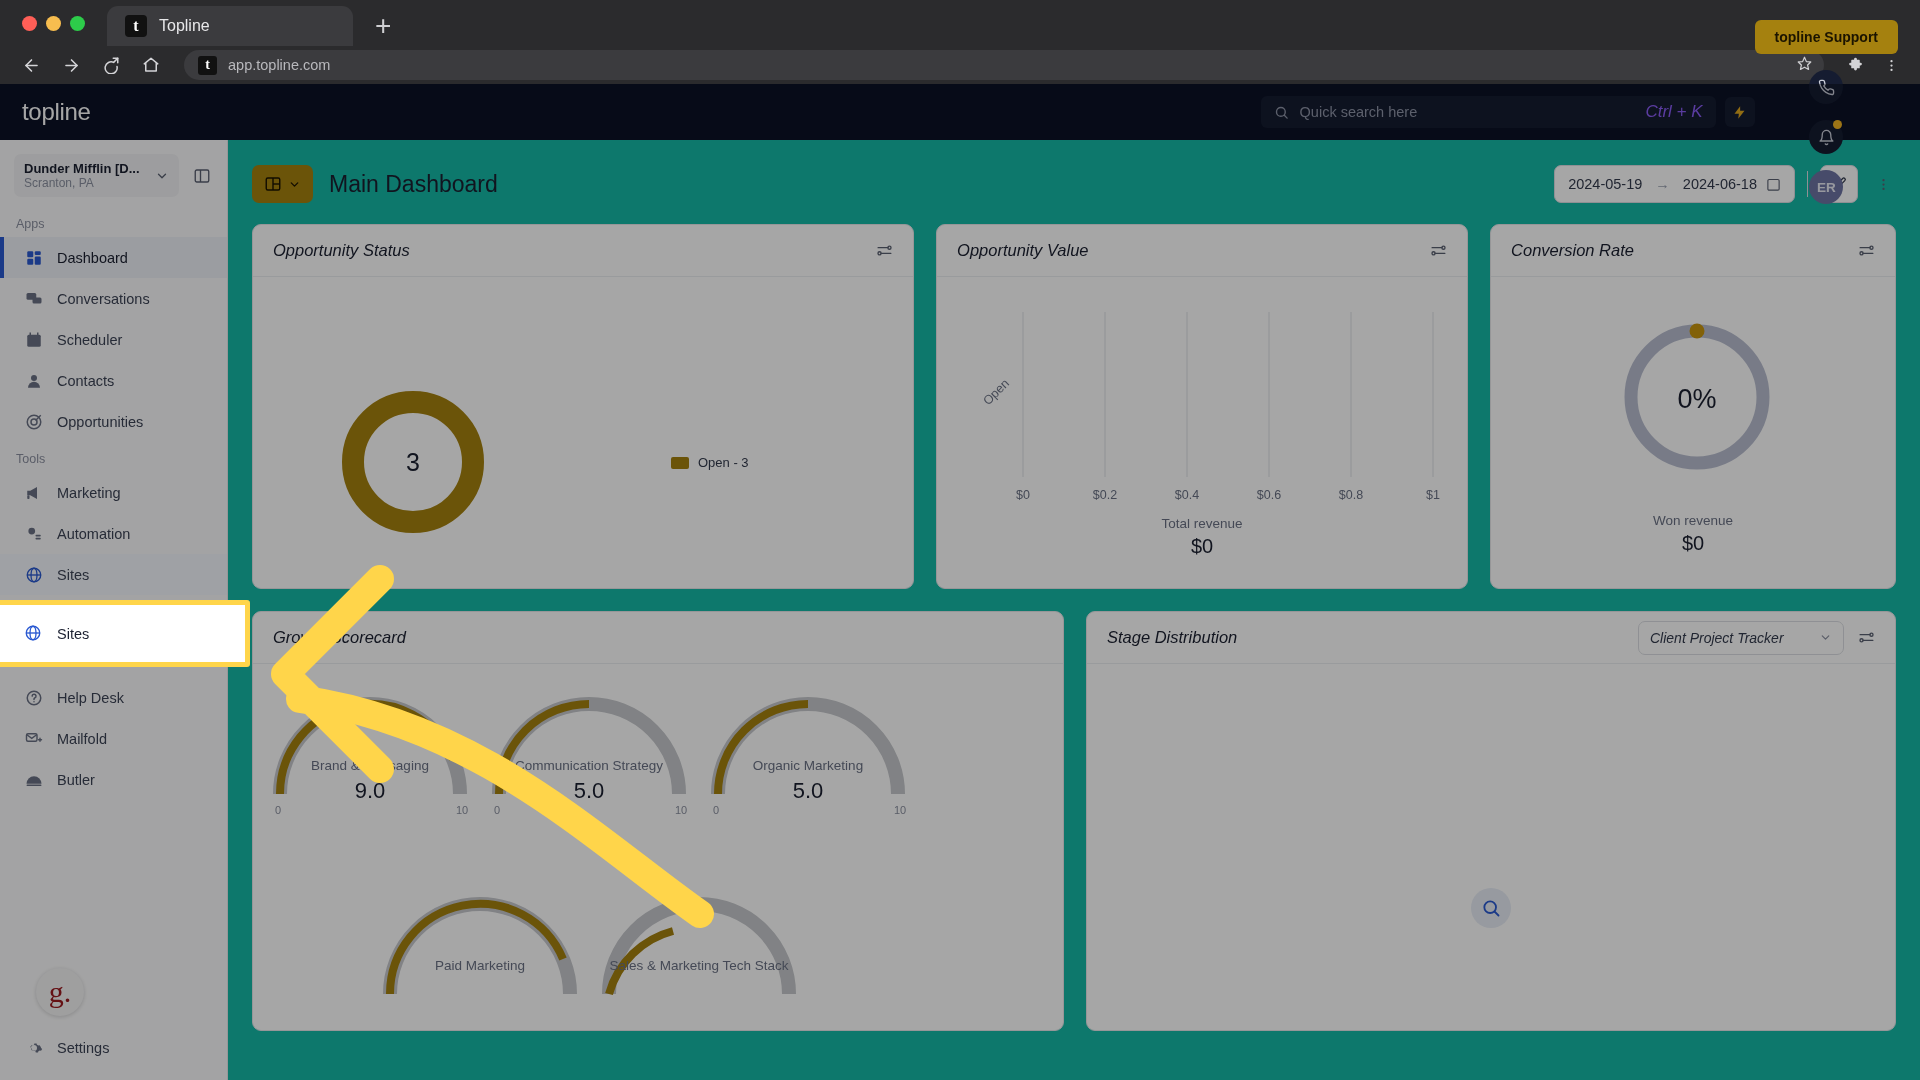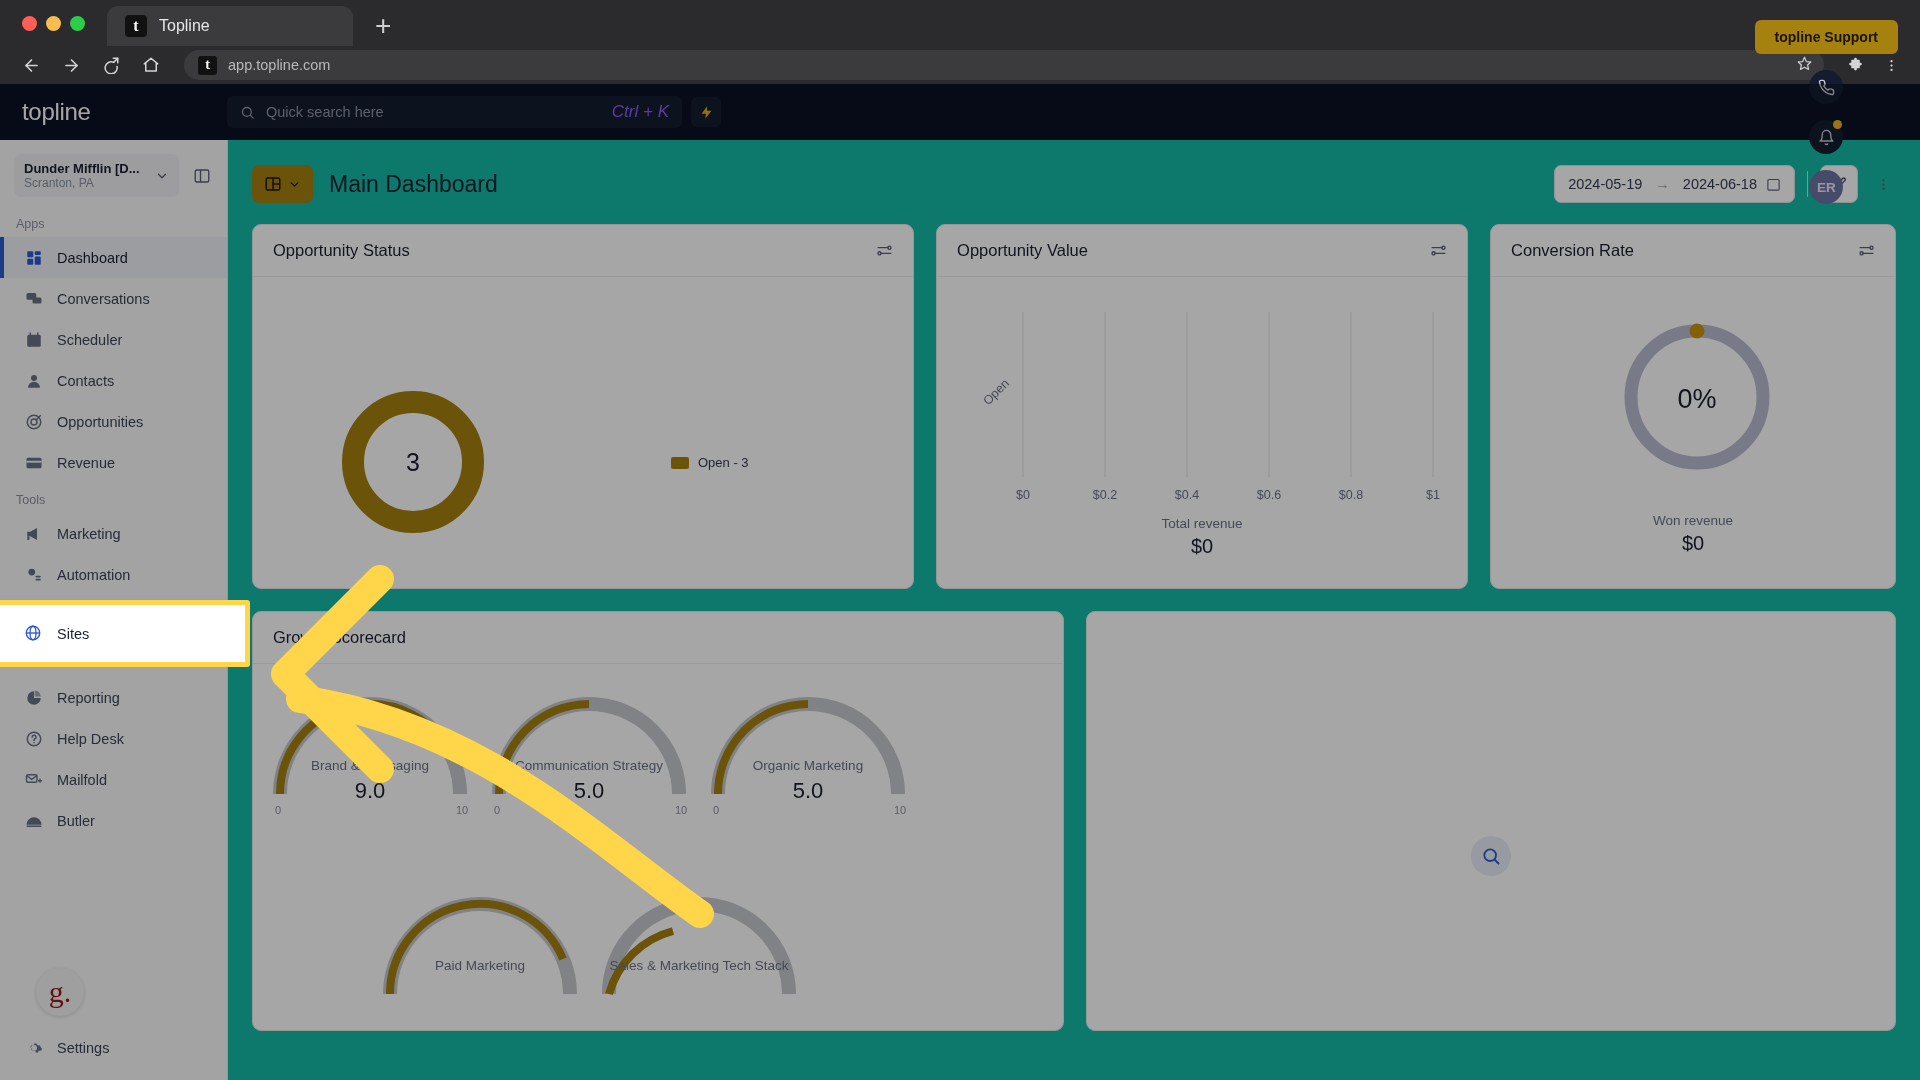--- a/index.html
+++ b/index.html
@@ -42,21 +42,21 @@
   .omni-star { position: absolute; right: 12px; color: #cfcfd2; font-size: 15px; }
   .tb-icon { width: 30px; height: 30px; display: flex; align-items: center; justify-content: center; color: #d4d4d7; cursor: pointer; }
 
   
   .app { position: relative; width: 1920px; height: 996px; background: #fff; }
 
   .appheader {
     height: 56px; background: #0b1225; display: flex; align-items: center; padding: 0 22px; position: relative;
   }
   .brand { color: #fff; font-size: 24px; letter-spacing: -0.3px; width: 205px; font-weight: 400; }
-  .searchwrap { flex: 1; display: flex; justify-content: flex-start; align-items: center; gap: 9px; }
+  .searchwrap { flex: 1; display: flex; justify-content: flex-end; align-items: center; gap: 9px; }
   .searchbox {
     width: 455px; height: 32px; background: #151c31; border-radius: 6px;
     display: flex; align-items: center; gap: 11px; padding: 0 13px;
   }
   .searchbox .ph { color: #8e94a6; font-size: 14.5px; flex: 1; }
   .kbd { color: #8b5cf6; font-size: 17px; font-style: italic; }
   .bolt { width: 30px; height: 30px; border-radius: 6px; background: #151c31; display: flex; align-items: center; justify-content: center; color: #e0a81e; font-size: 16px; }
   .hdr-right { display: flex; align-items: center; gap: 16px; flex-direction: column; }
   .support-btn {
     background: #a5810f; color: #1b1400; font-size: 14px; font-weight: 600;
@@ -113,21 +113,21 @@
     display: flex; align-items: center; gap: 13px; padding: 0 13px; font-size: 14.5px; color: #343b4d; cursor: pointer;
   }
   .dr-sep { color: #9aa0b0; }
   .icon-btn { width: 38px; height: 38px; border: 1px solid #dcdee3; border-radius: 7px; background: #fff;
               display: flex; align-items: center; justify-content: center; color: #343b4d; cursor: pointer; }
   .kebab { width: 26px; height: 38px; display: flex; align-items: center; justify-content: center; color: #5a6071; cursor: pointer; font-size: 18px; letter-spacing: 1px; }
   .vsep { width: 1px; height: 26px; background: #dcdee3; }
 
   .cards-row { display: flex; gap: 22px; margin-bottom: 22px; }
   .card { background: #fff; border: 1px solid #e6e7ea; border-radius: 9px; overflow: hidden; }
-  .card-head { height: 52px; display: flex; align-items: center; padding: 0 20px; border-bottom: 1px solid #eceef1; }
+  .card-head { height: 52px; display: flex; align-items: center; padding: 0 20px; border-bottom: 1px solid #eceef1; font-style: italic; }
   .card-title { font-size: 16.5px; color: #1b2030; }
   .card-tools { margin-left: auto; display: flex; align-items: center; gap: 14px; }
   .mini-icon { color: #5a6071; cursor: pointer; display: flex; }
   .select {
     height: 34px; min-width: 206px; border: 1px solid #dcdee3; border-radius: 7px; background: #fff;
     display: flex; align-items: center; padding: 0 11px; font-size: 14px; color: #343b4d; cursor: pointer; gap: 8px;
   }
   .select .sv { flex: 1; }
 
   .card-body { position: relative; }
@@ -327,29 +327,20 @@
         <span class="ic">
           <svg width="18" height="18" viewBox="0 0 24 24" fill="none" stroke="currentColor" stroke-width="2">
               <circle cx="12" cy="12" r="9"></circle>
               <circle cx="12" cy="12" r="4"></circle>
               <line x1="14" y1="10" x2="21" y2="3"></line>
             </svg>
         </span>
         <span>Opportunities</span>
       </div>
 
-      <div class="navitem">
-        <span class="ic">
-          <svg width="18" height="18" viewBox="0 0 24 24" fill="currentColor">
-              <rect x="2" y="5" width="20" height="14" rx="2"></rect>
-              <rect x="2" y="9" width="20" height="2.5" fill="#fbfbfc"></rect>
-            </svg>
-        </span>
-        <span>Revenue</span>
-      </div>
 
       <div class="sect-label">Tools</div>
 
       <div class="navitem">
         <span class="ic">
           <svg width="18" height="18" viewBox="0 0 24 24" fill="currentColor">
               <path d="M3 9v6h4l9 5V4L7 9z"></path>
               <rect x="3" y="15" width="3" height="5" rx="1"></rect>
             </svg>
         </span>
@@ -627,20 +618,41 @@
               <g>
                 <path d="M356 330 A 90 90 0 0 1 536 330" fill="none" stroke="#c6c8cc" stroke-width="14"></path>
                 <path d="M356 330 A 90 90 0 0 1 420 267" fill="none" stroke="#a5810f" stroke-width="8"></path>
                 <text x="446" y="306" text-anchor="middle" font-family="Liberation Sans, sans-serif" font-size="13.5" fill="#6a7184">Sales &amp; Marketing Tech Stack</text>
               </g>
             </svg>
           </div>
         </div>
 
         <div class="card" style="flex:1;height:420px">
+          <div class="card-head">
+            <span class="card-title">Stage Distribution</span>
+            <span class="card-tools">
+              <span class="select">
+                <span class="sv">Client Project Tracker</span>
+                <span style="display:flex;color:#8b90a0">
+                  <svg width="13" height="13" viewBox="0 0 24 24" fill="none" stroke="currentColor" stroke-width="2.2" stroke-linecap="round" stroke-linejoin="round">
+                      <polyline points="6 9 12 15 18 9"></polyline>
+                    </svg>
+                </span>
+              </span>
+              <span class="mini-icon">
+                <svg width="17" height="17" viewBox="0 0 24 24" fill="none" stroke="currentColor" stroke-width="1.9" stroke-linecap="round">
+                    <line x1="3" y1="8" x2="17" y2="8"></line>
+                    <circle cx="19" cy="8" r="2.2"></circle>
+                    <line x1="7" y1="16" x2="21" y2="16"></line>
+                    <circle cx="5" cy="16" r="2.2"></circle>
+                  </svg>
+              </span>
+            </span>
+          </div>
           <div class="card-body" style="height:368px;display:flex;align-items:center;justify-content:center">
             <span style="width:40px;height:40px;border-radius:50%;background:#e8edf6;display:flex;align-items:center;justify-content:center;color:#2a59d1;margin-top:120px">
               <svg width="20" height="20" viewBox="0 0 24 24" fill="none" stroke="currentColor" stroke-width="2.2" stroke-linecap="round">
                   <circle cx="11" cy="11" r="7"></circle>
                   <line x1="16.5" y1="16.5" x2="21" y2="21"></line>
                 </svg>
             </span>
           </div>
         </div>
       </div>

